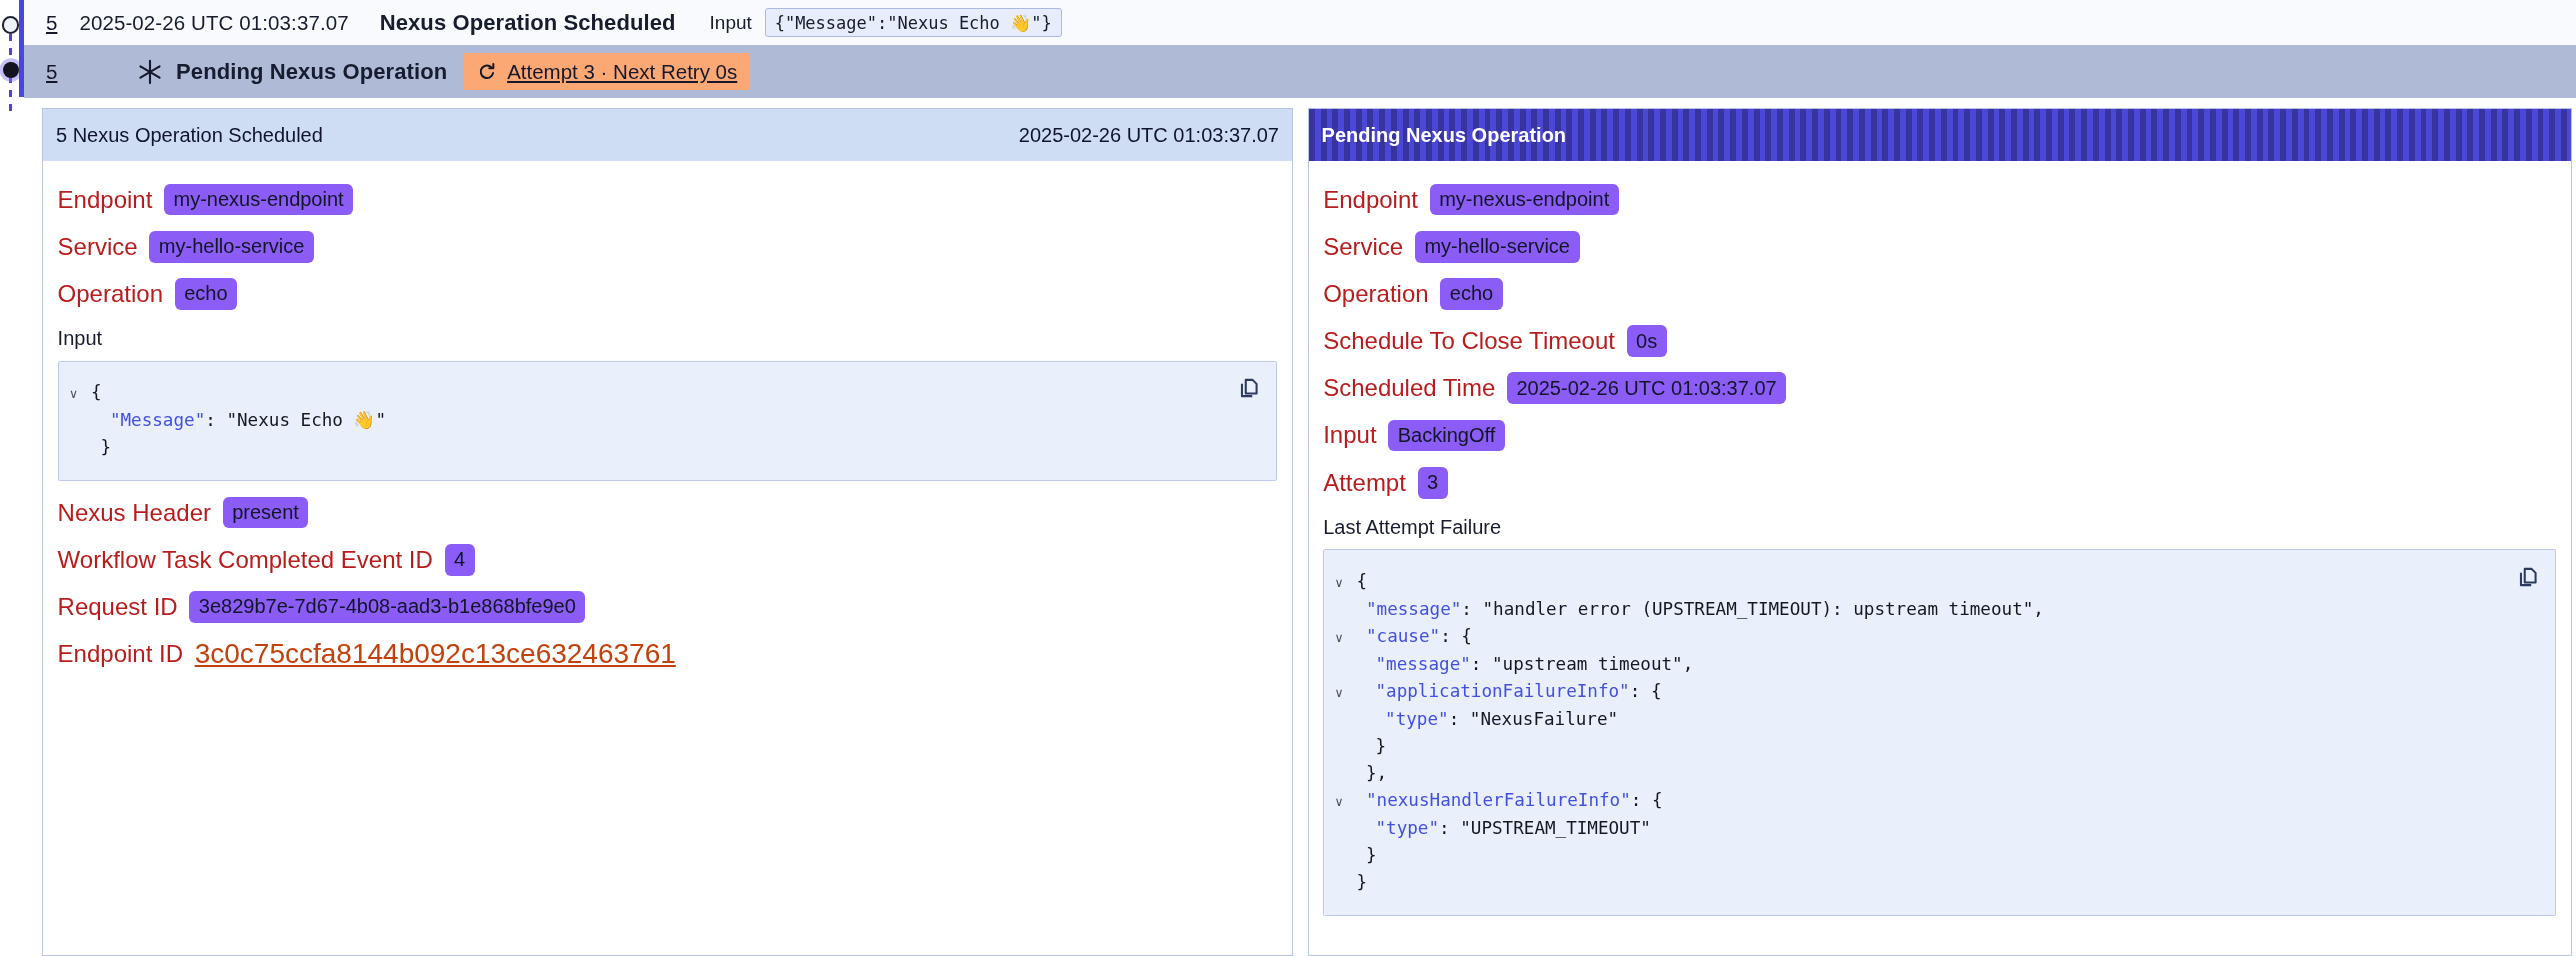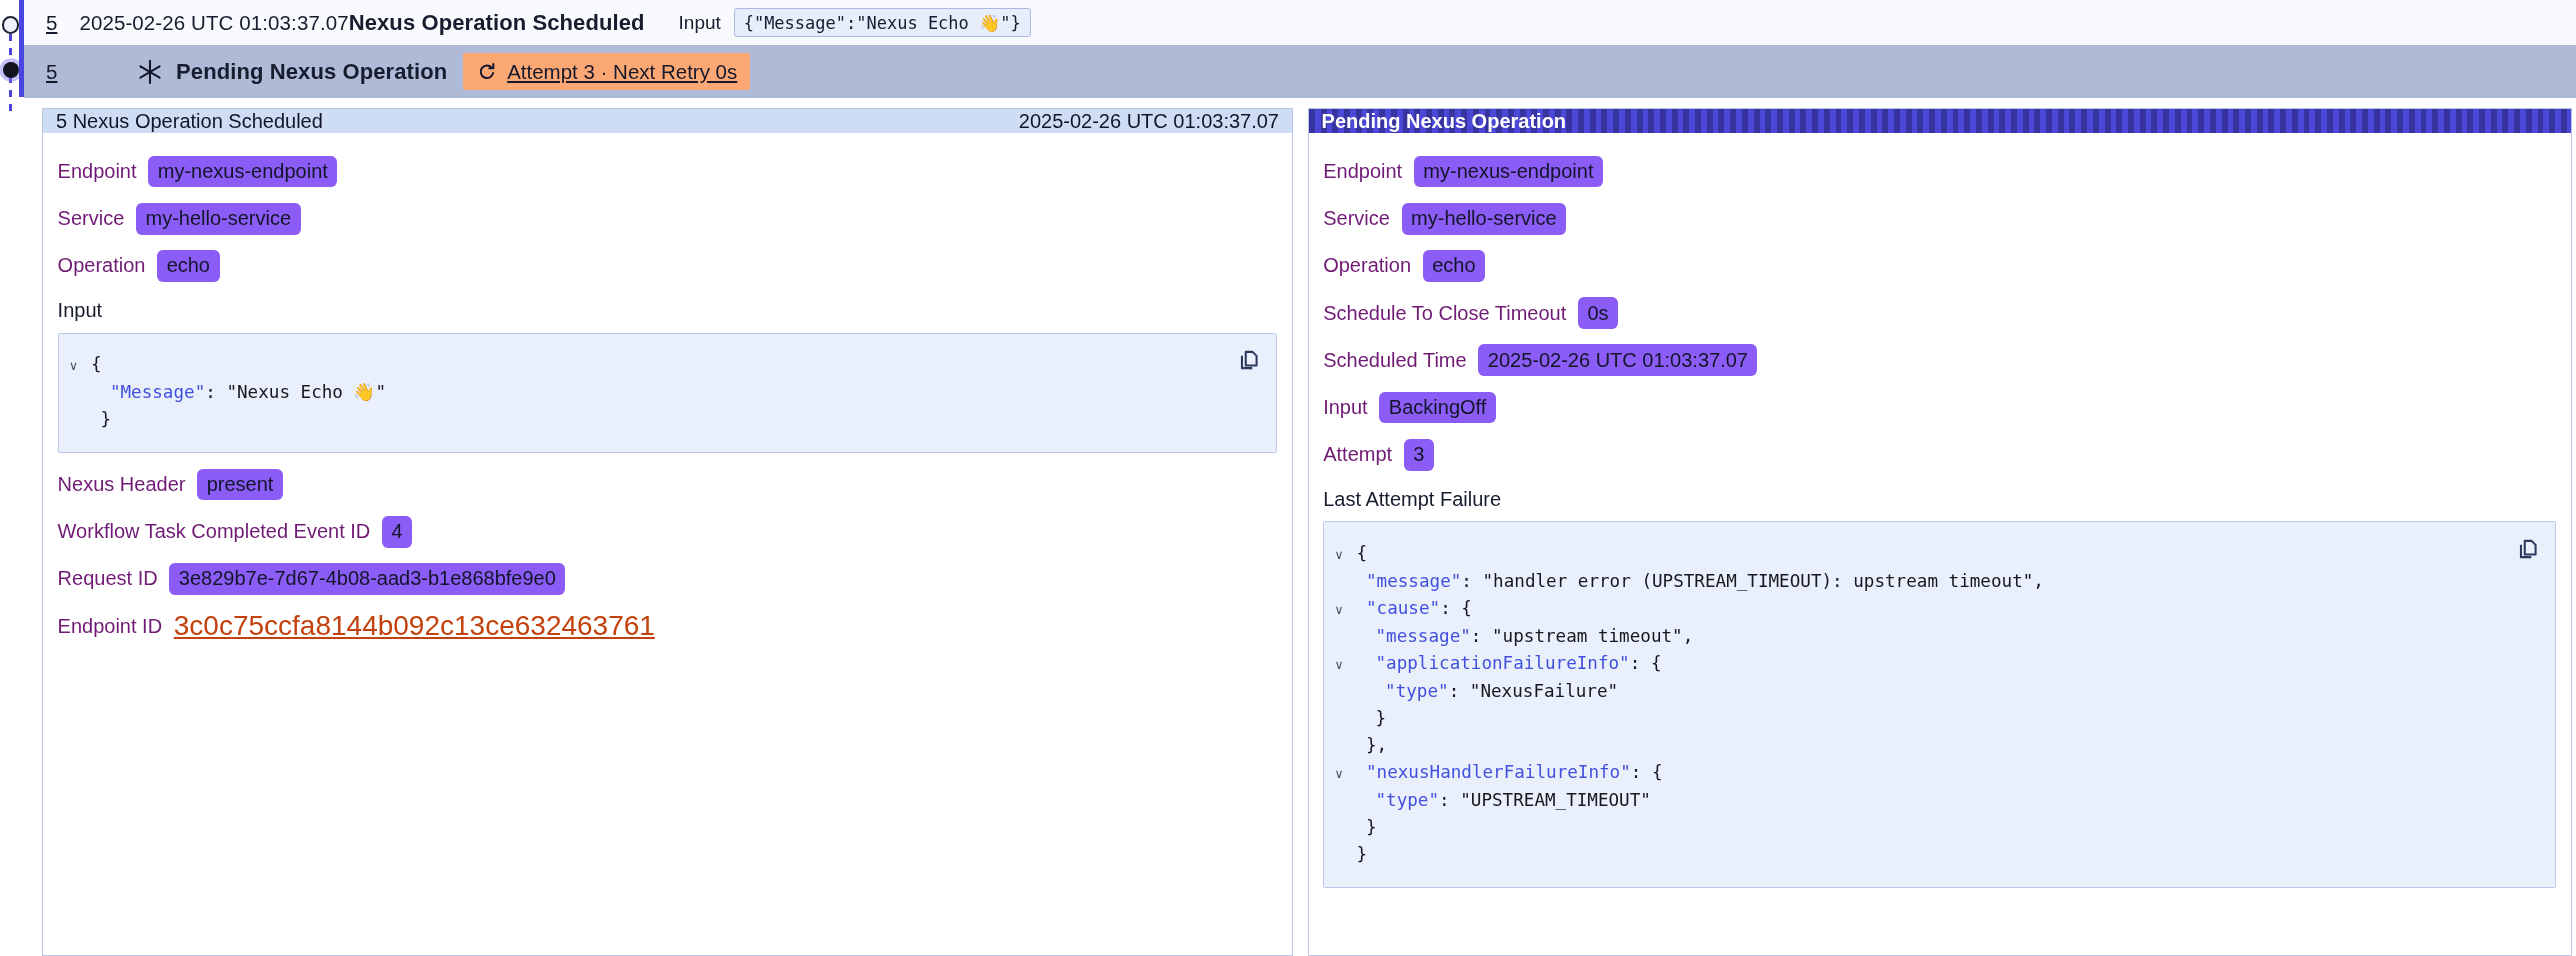--- a/index.html
+++ b/index.html
@@ -15,44 +15,44 @@
   .circle.filled { left:2.9px; top:62px; width:16px; height:16px; background:#141420;
     box-shadow:0 0 0 3.7px rgba(130,118,242,.45); }
   .active-bar { position:absolute; left:19px; top:0; width:5.1px; height:97px; background:#4a45e0; }
 
   
   .row { position:absolute; left:24px; right:0; display:flex; align-items:center; }
   .row-event { top:0; height:45px; background:#f8fafd; padding-left:22px; }
   .row-pending { top:45px; height:53px; background:#aebad6; padding-left:22px; }
   .id-link { font-size:20.5px; color:#14182a; text-decoration:underline; cursor:pointer; }
   .ts { font-size:20.5px; margin-left:22px; letter-spacing:0.1px; }
-  .row-title { font-size:22px; font-weight:700; letter-spacing:0.1px; }
+  .row-title { font-size:22px; font-weight:700; margin-left:31px; letter-spacing:0.1px; }
   .input-label { font-size:19px; margin-left:34px; }
   .chip-mono { margin-left:13px; font-family:"DejaVu Sans Mono",monospace; font-size:17px;
     background:#e7edfb; border:1.5px solid #a9bade; border-radius:2.9px; padding:3.7px 8.8px; }
   .row-pending .row-title { margin-left:11.7px; }
   .asterisk { margin-left:79px; display:inline-flex; }
   .attempt-chip { margin-left:16px; background:#fca875; padding:6.6px 13px; border-radius:2.2px;
     display:inline-flex; align-items:center; gap:8.8px; font-size:20.5px; color:#16192b;text-decoration:underline; }
 
   
   .panels { position:absolute; left:42px; top:108px; width:2530px; bottom:0; display:flex; gap:14.6px; }
   .panel { border:1.5px solid #b7c4e2; background:#fff; height:100%; overflow:hidden; }
   .panel.left { width:1251px; }
   .panel.right { flex:1; }
-  .panel-head { height:24px; display:flex; align-items:center; justify-content:space-between;
+  .panel-head { height:52px; display:flex; align-items:center; justify-content:space-between;
     padding:0 13px; font-size:20px; }
   .panel-head.light { background:#cfddf4; color:#10152b; }
   .panel-head.striped {
     background:repeating-linear-gradient(90deg,#37339f 0 5.9px,#4b48d8 5.9px 11.7px);
     color:#fff; font-weight:600; }
   .panel-body { padding:7.3px 14.6px 14.6px 14.6px; }
 
   .field { margin:15.4px 0; display:flex; align-items:center; min-height:29px; }
-  .field .flabel { font-size:20px; color:#701a75; margin-right:11.7px; white-space:nowrap; }
+  .field .flabel { font-size:24px; color:#b91c1c; margin-right:11.7px; white-space:nowrap; }
   .badge { background:#8b5cf6; color:#121628; border-radius:5.9px; padding:4.4px 9.5px;
     font-size:20px; white-space:nowrap; }
   .value-link { font-size:28px; color:#c2410c; text-decoration:underline; cursor:pointer; }
   .field-label { font-size:20px; margin:17.6px 0 10.3px 0; }
 
   
   .codeblock { position:relative; background:#e9effb; border:1.5px solid #bcc9ec; border-radius:1.5px;
     padding:17.6px 51px 19px 10.3px; font-family:"DejaVu Sans Mono",monospace; font-size:17.6px; }
   .code-line { display:flex; align-items:baseline; line-height:27px; white-space:pre; }
   .chev-slot { display:inline-block; width:22px; flex:0 0 22px; text-align:left; }

